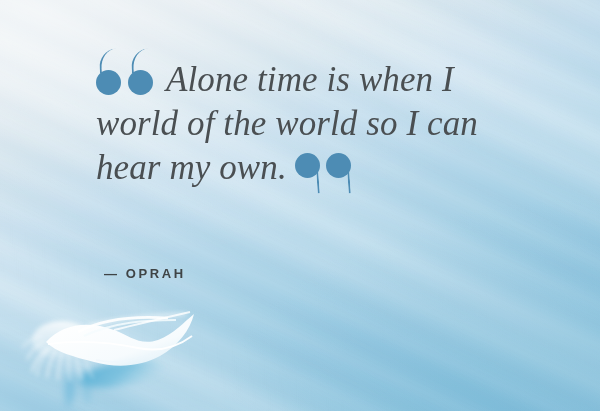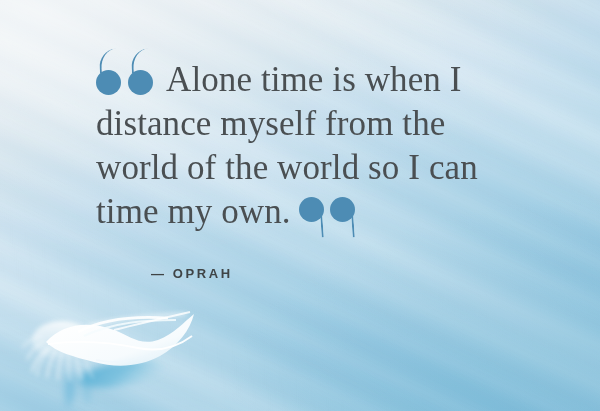--- a/index.html
+++ b/index.html
@@ -82,20 +82,21 @@
     left: 96px;
     top: 58px;
     width: 420px;
   }
   .quote-line {
     font-size: 35px;
     line-height: 44px;
     color: #4a4f52;
     letter-spacing: 0.1px;
     white-space: nowrap;
+    font-style: italic;
   }
   .line1 { text-indent: 0; }
 
   
   .mark-open {
     display: inline-block;
     position: relative;
     width: 62px;
     height: 34px;
     vertical-align: -4px;
@@ -168,21 +169,20 @@
   
   .attribution {
     position: absolute;
     left: 104px;
     top: 266px;
     font-family: "Liberation Sans", sans-serif;
     font-size: 13px;
     font-weight: bold;
     letter-spacing: 2.6px;
     color: #3f4446;
-    margin-left: 47px;
   }
 
   
   .feather-wrap {
     position: absolute;
     left: 18px;
     top: 296px;
     width: 200px;
     height: 115px;
   }
@@ -269,30 +269,27 @@
 
     <div class="quote-line line1">
       <span class="mark-open">
         <span class="qtail t1"></span>
         <span class="qtail t2"></span>
         <span class="qdot d1"></span>
         <span class="qdot d2"></span>
       </span><span>Alone time is when I</span>
     </div>
 
-    <div class="quote-line">
-      <span>distance myself from the</span>
-    </div>
 
     <div class="quote-line">
       <span>world of the world so I can</span>
     </div>
 
     <div class="quote-line">
-      <span>time my own.</span><span class="mark-close">
+      <span>hear my own.</span><span class="mark-close">
         <span class="qdot d1"></span>
         <span class="qdot d2"></span>
         <span class="qtail t1"></span>
         <span class="qtail t2"></span>
       </span>
     </div>
   </div>
 
   <div class="attribution">— OPRAH</div>
 

